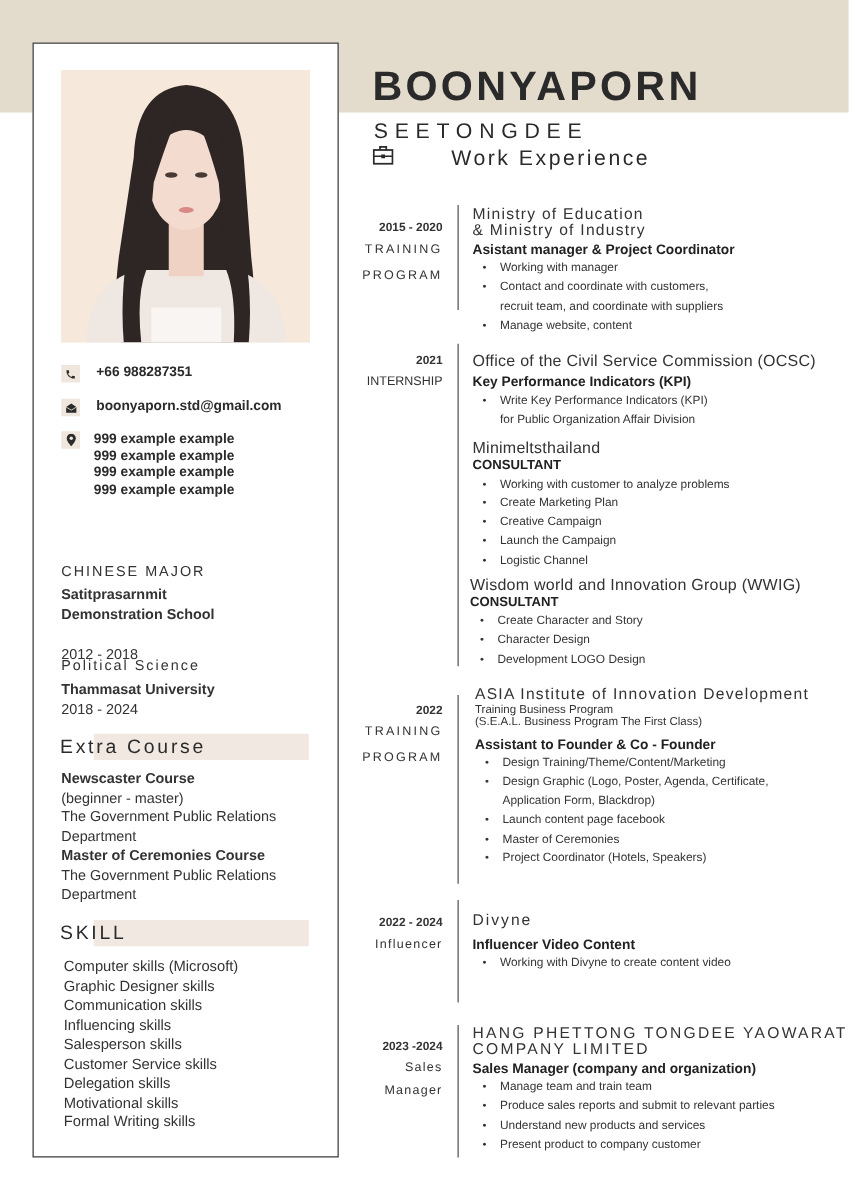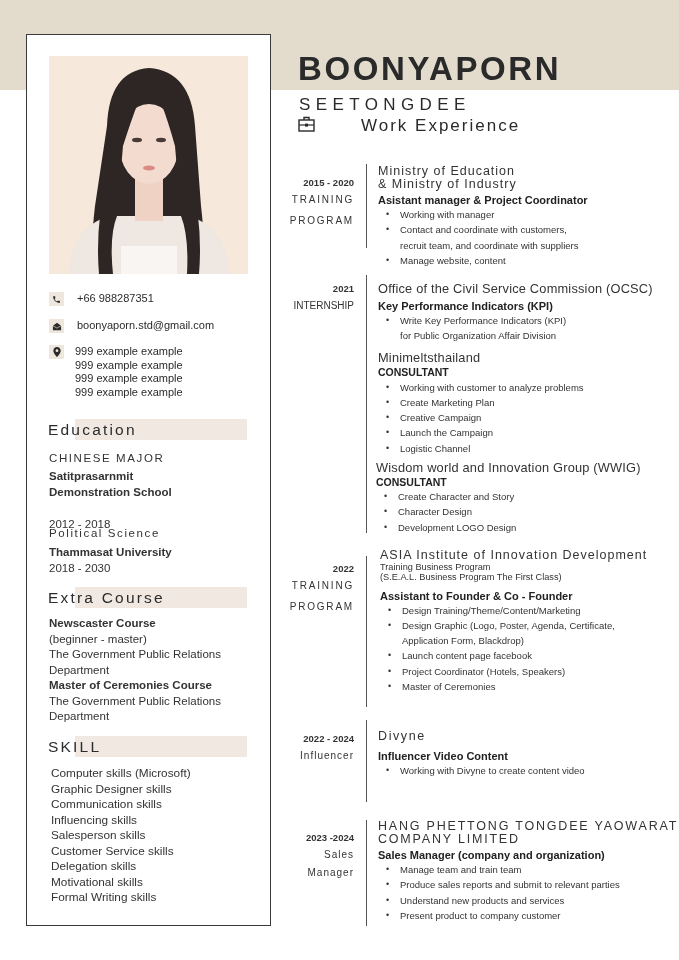--- a/index.html
+++ b/index.html
@@ -7,21 +7,21 @@
   body { position: relative; font-family: "Liberation Sans", "DejaVu Sans", sans-serif; color: #2b2b2b; }
 
   .top-band { position: absolute; left: 0; top: 0; width: 679px; height: 90px; background: #e3dccd; }
 
   
   .card { position: absolute; left: 26px; top: 34px; width: 245px; height: 892px; background: #fff; border: 1.5px solid #3a3a3a; }
   .photo { position: absolute; left: 22px; top: 21px; width: 199px; height: 218px; background: #f6e8da; overflow: hidden; }
 
   .contact-row { position: absolute; left: 22px; display: flex; align-items: flex-start; }
   .contact-icon { width: 15px; height: 14px; background: #efe7dd; display: flex; align-items: center; justify-content: center; margin-right: 13px; flex-shrink: 0; }
-  .contact-text { font-size: 11px; font-weight: normal; color: #2b2b2b; line-height: 13.6px; }
+  .contact-text { font-size: 11px; font-weight: bold; color: #2b2b2b; line-height: 13.6px; }
 
   .sec-head { position: absolute; left: 21px; width: 199px; height: 21px; }
   .sec-head .bar { position: absolute; left: 27px; top: 0; width: 172px; height: 21px; background: #f0e8e1; }
   .sec-head .label { position: absolute; left: 0; top: 2px; font-size: 15.5px; letter-spacing: 2.2px; color: #2b2b2b; }
 
   .l-text { position: absolute; left: 22px; font-size: 11.5px; color: #333; line-height: 15.5px; }
   .l-caps { letter-spacing: 1.6px; font-size: 11.5px; }
   .l-bold { font-weight: bold; }
 
   .skills { position: absolute; left: 24px; top: 731px; font-size: 11.8px; line-height: 15.5px; color: #333; }
@@ -103,31 +103,27 @@
         </svg>
     </span>
     <span class="contact-text" style="margin-left:-2px;">
       <span style="display:block">999 example example</span>
       <span style="display:block">999 example example</span>
       <span style="display:block">999 example example</span>
       <span style="display:block">999 example example</span>
     </span>
   </div>
 
-  <div class="sec-head" style="top:384px;">
-    <div class="bar"></div>
-    <div class="label">Education</div>
-  </div>
   <div class="l-text l-caps" style="top:416px;">CHINESE MAJOR</div>
   <div class="l-text l-bold" style="top:434px;">Satitprasarnmit</div>
   <div class="l-text l-bold" style="top:450px;">Demonstration School</div>
   <div class="l-text" style="top:468px;margin-top:14px;">2012 - 2018</div>
   <div class="l-text l-caps" style="top:491px;">Political Science</div>
   <div class="l-text l-bold" style="top:510px;">Thammasat University</div>
-  <div class="l-text" style="top:526px;">2018 - 2030</div>
+  <div class="l-text" style="top:526px;">2018 - 2024</div>
 
   <div class="sec-head" style="top:552px;">
     <div class="bar"></div>
     <div class="label">Extra Course</div>
   </div>
   <div class="l-text l-bold" style="top:581px;">Newscaster Course</div>
   <div class="l-text" style="top:597px;">(beginner - master)</div>
   <div class="l-text" style="top:612px;">The Government Public Relations</div>
   <div class="l-text" style="top:628px;">Department</div>
   <div class="l-text l-bold" style="top:643px;">Master of Ceremonies Course</div>
@@ -226,22 +222,22 @@
 <div class="r-main" style="top:549px; left:380px;">
   <div class="org">ASIA Institute of Innovation Development</div>
   <div class="sub">Training Business Program</div>
   <div class="sub">(S.E.A.L. Business Program The First Class)</div>
   <div class="role" style="margin-top:6px;">Assistant to Founder &amp; Co - Founder</div>
   <ul class="b">
     <li>Design Training/Theme/Content/Marketing</li>
     <li>Design Graphic (Logo, Poster, Agenda, Certificate,</li>
     <li class="nob"><span>Application Form, Blackdrop)</span></li>
     <li>Launch content page facebook</li>
+    <li>Master of Ceremonies</li>
     <li>Project Coordinator (Hotels, Speakers)</li>
-    <li>Master of Ceremonies</li>
   </ul>
 </div>
 
 <div class="r-left" style="top:733px;">
   <div class="r-year">2022 - 2024</div>
   <div class="r-sp" style="margin-top:6px; letter-spacing:1px;">Influencer</div>
 </div>
 <div class="r-main" style="top:730px;">
   <div class="org" style="letter-spacing:1.6px;">Divyne</div>
   <div class="role" style="margin-top:6px;">Influencer Video Content</div>

